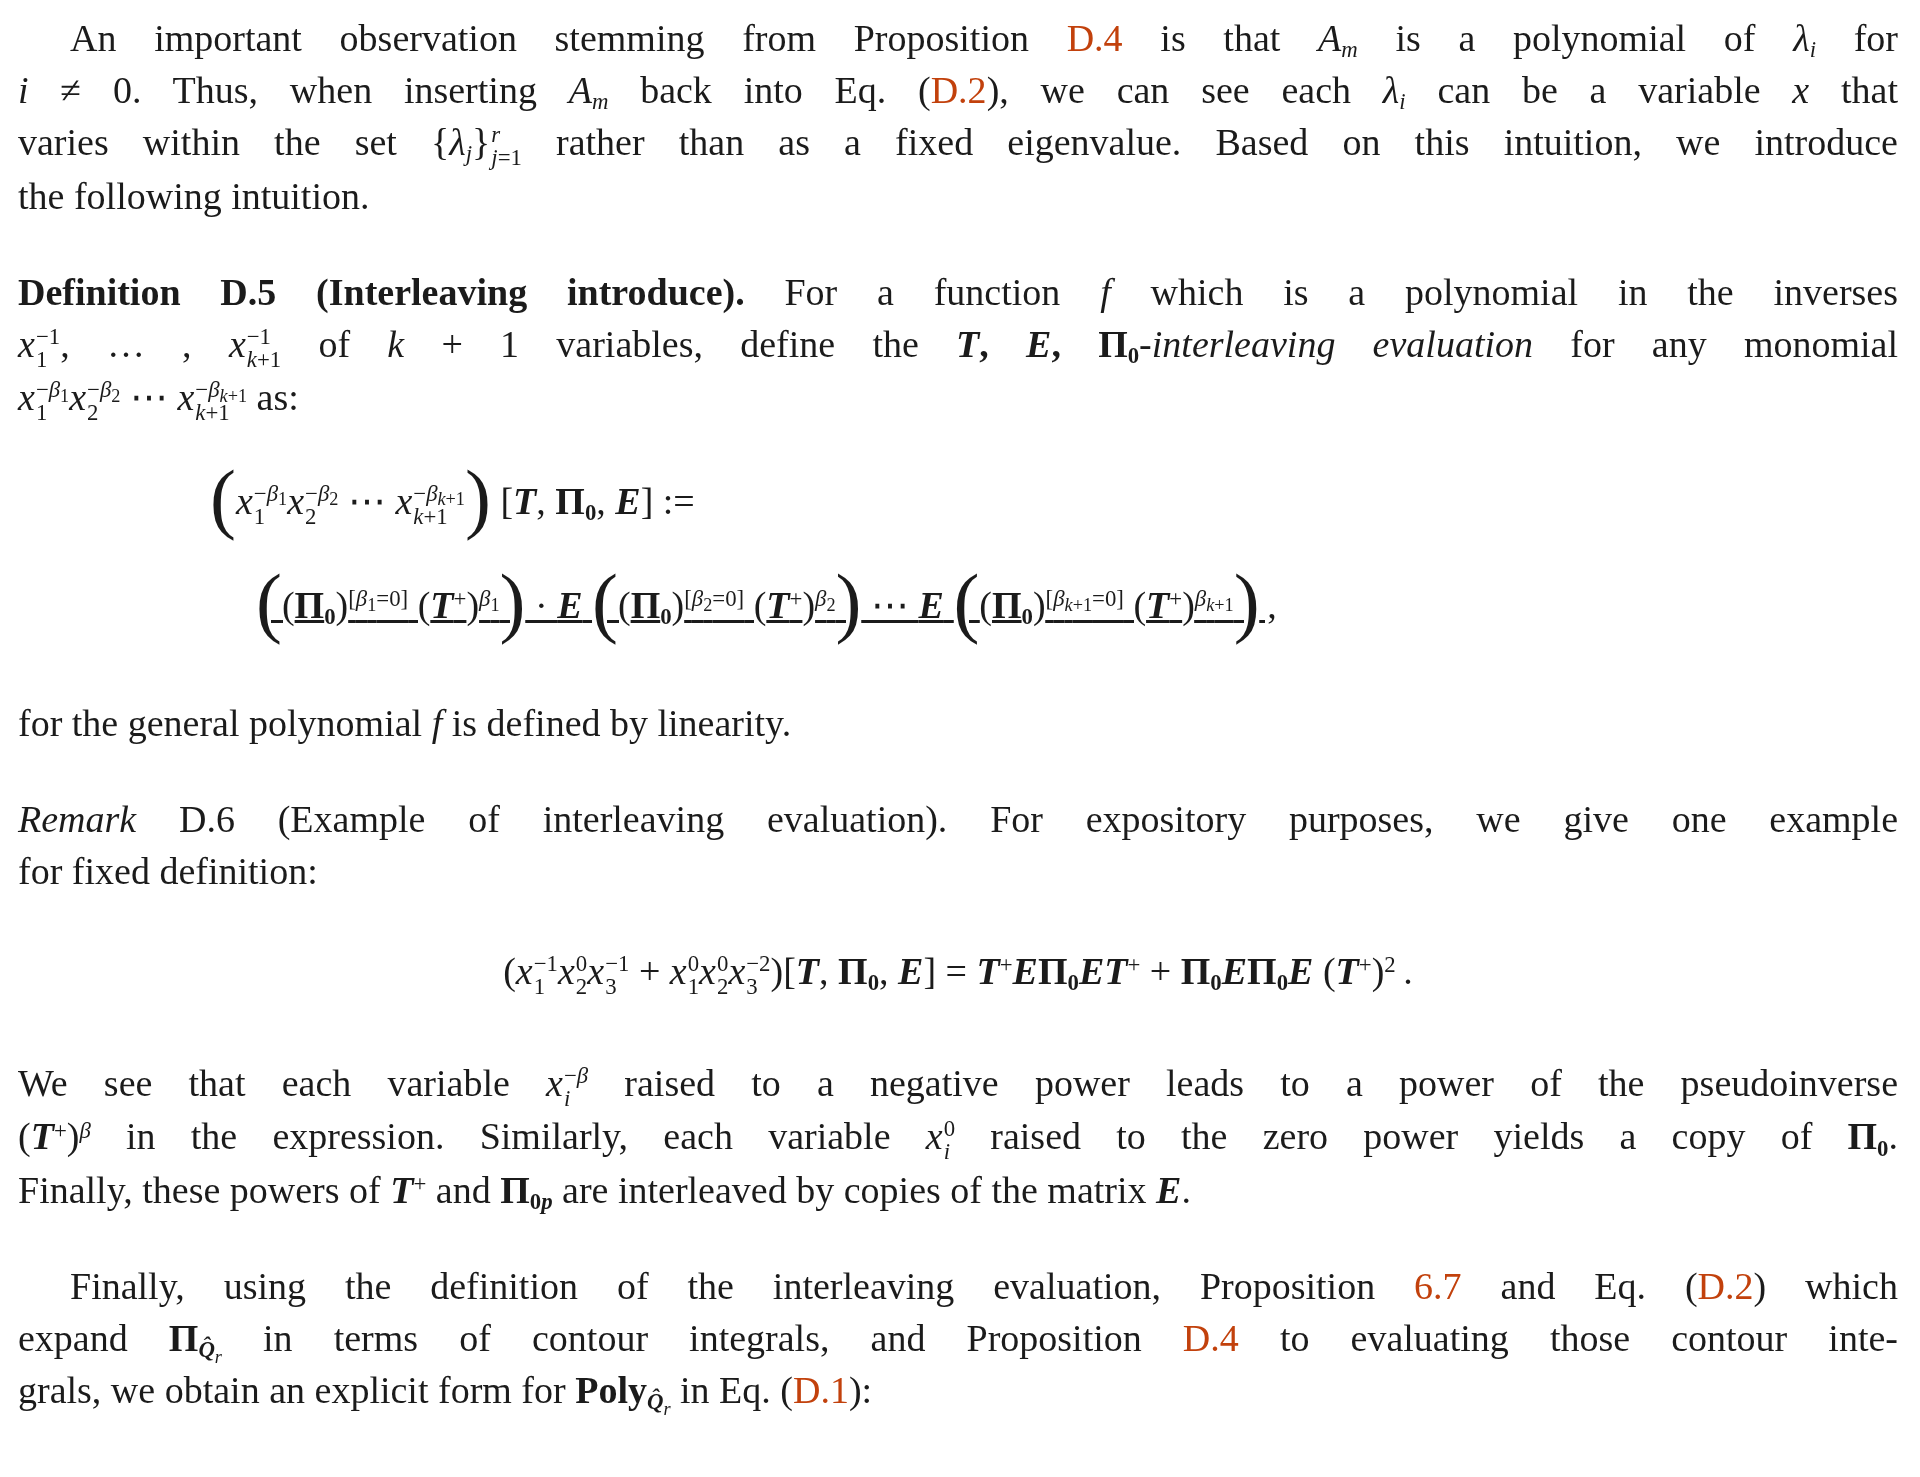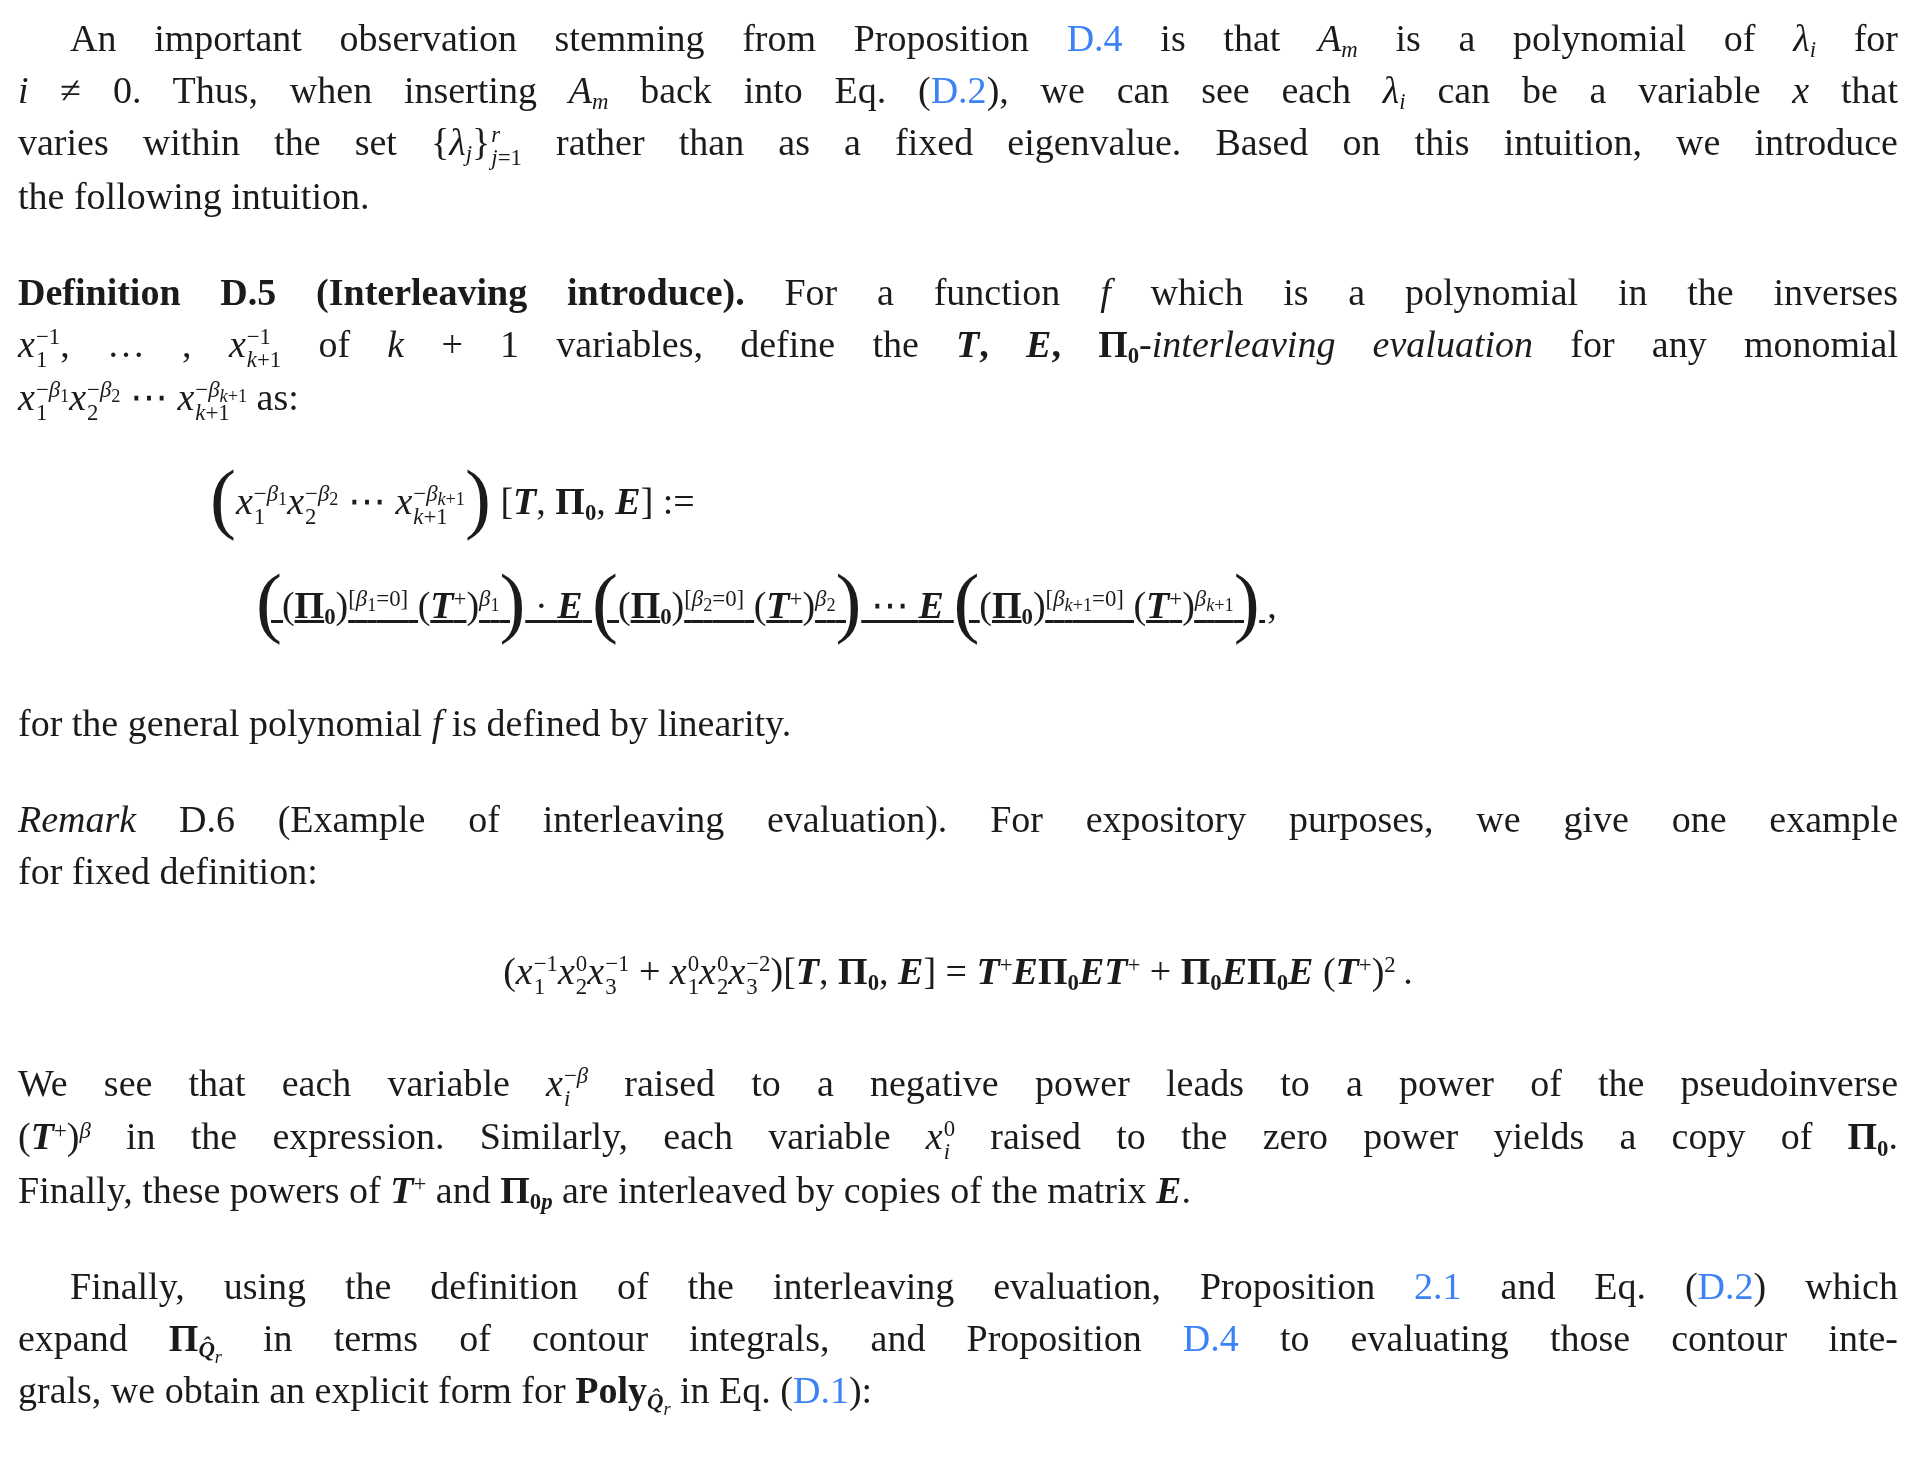--- a/index.html
+++ b/index.html
@@ -10,21 +10,21 @@
     font-size:38px;
   }
   .page{padding:12px 22px 0 18px;}
   .para{margin:0 0 44px 0;}
   .para.tight{margin-bottom:0;}
   .line{line-height:52px;text-align:justify;text-align-last:justify;white-space:normal;}
   .para .line:last-child{text-align-last:left;}
   .indent-first .line:first-child{text-indent:52px;}
   b{font-weight:bold;}
   i{font-style:italic;}
-  .red{color:#3b82f6;}
+  .red{color:#c2410c;}
   sup{font-size:0.6em;line-height:0;position:relative;top:-0.5em;vertical-align:baseline;}
   sub{font-size:0.6em;line-height:0;position:relative;top:0.28em;vertical-align:baseline;}
   sup sub{font-size:0.8em;top:0.25em;}
   sub sub{font-size:0.8em;top:0.35em;}
   
   .ss{display:inline-flex;flex-direction:column;align-items:flex-start;vertical-align:middle;font-size:0.6em;line-height:1.02;padding-left:1px;}
   .ss .t,.ss .b{display:block;}
   .ss sub{font-size:0.8em;top:0.25em;}
   
   .eq{margin:24px 0 40px 0;}
@@ -111,17 +111,17 @@
           <span class="t">−<i>β</i></span>
           <span class="b"><i>i</i></span>
         </span> raised to a negative power leads to a power of the pseudoinverse</div>
       <div class="line">(<b><i>T</i></b><sup>+</sup>)<sup><i>β</i></sup> in the expression.  Similarly, each variable <i>x</i><span class="ss">
           <span class="t">0</span>
           <span class="b"><i>i</i></span>
         </span> raised to the zero power yields a copy of <b>Π<sub>0</sub></b>.</div>
       <div class="line">Finally, these powers of <b><i>T</i></b><sup>+</sup> and <b>Π<sub>0<i>p</i></sub></b> are interleaved by copies of the matrix <b><i>E</i></b>.</div>
     </div>
   <div class="para tight indent-first">
-      <div class="line">Finally, using the definition of the interleaving evaluation, Proposition <span class="red">2.1</span> and Eq. (<span class="red">D.2</span>) which</div>
+      <div class="line">Finally, using the definition of the interleaving evaluation, Proposition <span class="red">6.7</span> and Eq. (<span class="red">D.2</span>) which</div>
       <div class="line">expand <b>Π</b><sub><b><i>Q̂</i></b><sub><i>r</i></sub></sub> in terms of contour integrals, and Proposition <span class="red">D.4</span> to evaluating those contour inte-</div>
       <div class="line">grals, we obtain an explicit form for <b>Poly</b><sub><b><i>Q̂</i></b><sub><i>r</i></sub></sub> in Eq. (<span class="red">D.1</span>):</div>
     </div>
 </div>
 
 </body></html>

